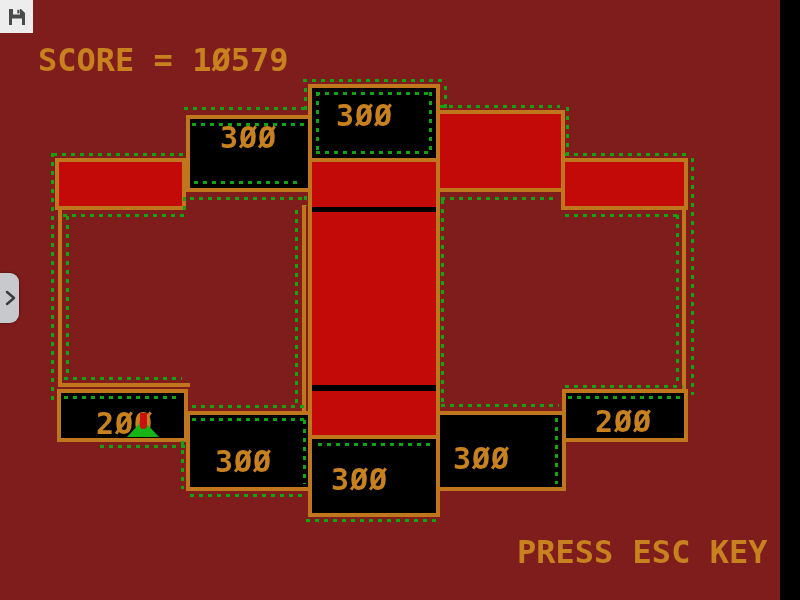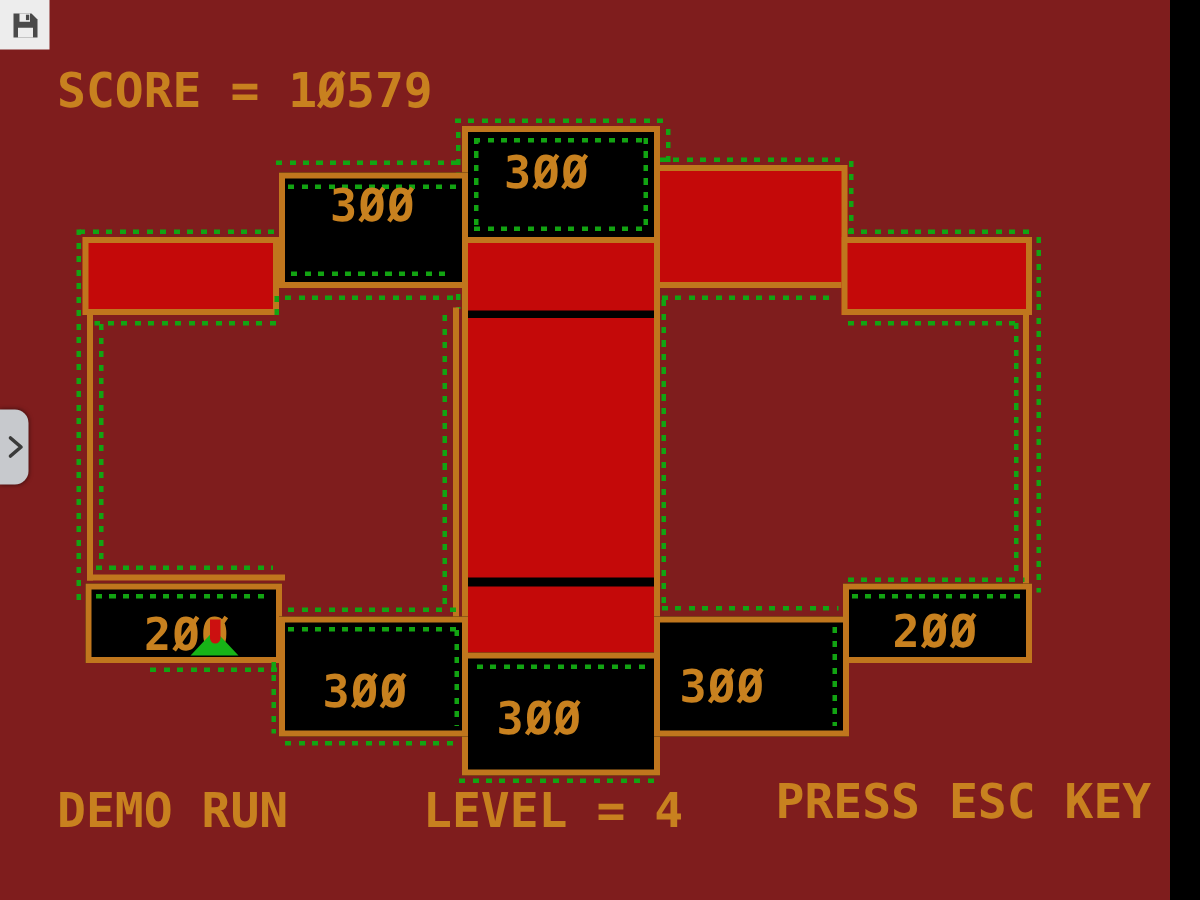--- a/index.html
+++ b/index.html
@@ -38,23 +38,21 @@
   .side-toggle{position:absolute;left:0;top:273px;width:19px;height:50px;background:#c7c9cd;
                border:0;padding:0;border-radius:0 9px 9px 0;display:flex;align-items:center;
                justify-content:center;cursor:pointer;box-shadow:0 0 3px rgba(0,0,0,.5);}
 </style>
 </head>
 <body>
 
 <div id="screen">
 
   <div class="hud" style="left:38px;top:44px">SCORE = 1Ø579</div>
-  <div class="hud" style="left:38px;top:524px">DEMO RUN</div>
-  <div class="hud" style="left:282px;top:524px">LEVEL = 4</div>
-  <div class="hud" style="left:517px;top:518px">PRESS ESC KEY</div>
+  <div class="hud" style="left:517px;top:536px">PRESS ESC KEY</div>
 
   <div class="obox" style="left:308px;top:84px;width:132px;height:433px"></div>
   <div class="dotrect" style="left:316px;top:92px;width:116px;height:62px"></div>
   <div class="oline" style="left:312px;top:158px;width:124px;height:4px"></div>
   <div class="fill" style="left:312px;top:162px;width:124px;height:45px"></div>
   <div class="fill" style="left:312px;top:212px;width:124px;height:173px"></div>
   <div class="fill" style="left:312px;top:391px;width:124px;height:44px"></div>
   <div class="oline" style="left:312px;top:435px;width:124px;height:4px"></div>
   <div class="hdot" style="left:318px;top:443px;width:112px"></div>
   <div class="hdot" style="left:303px;top:79px;width:140px"></div>

